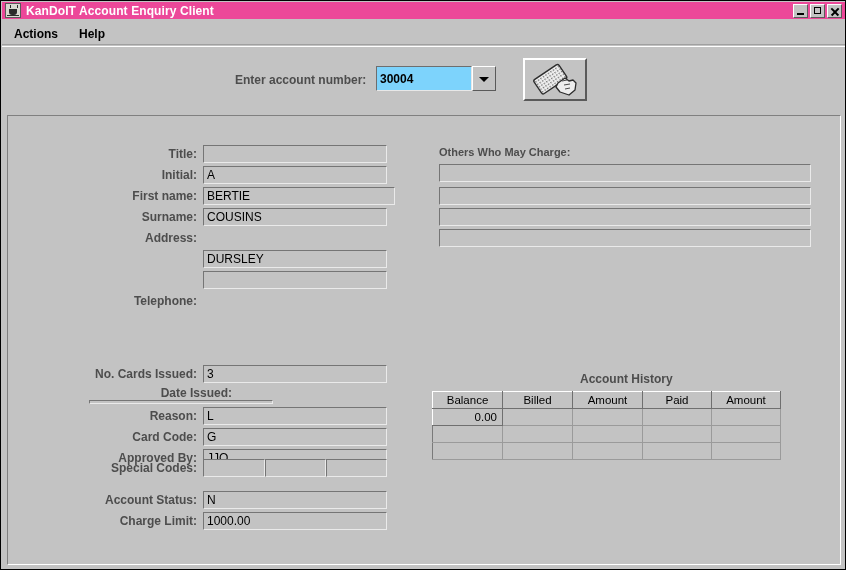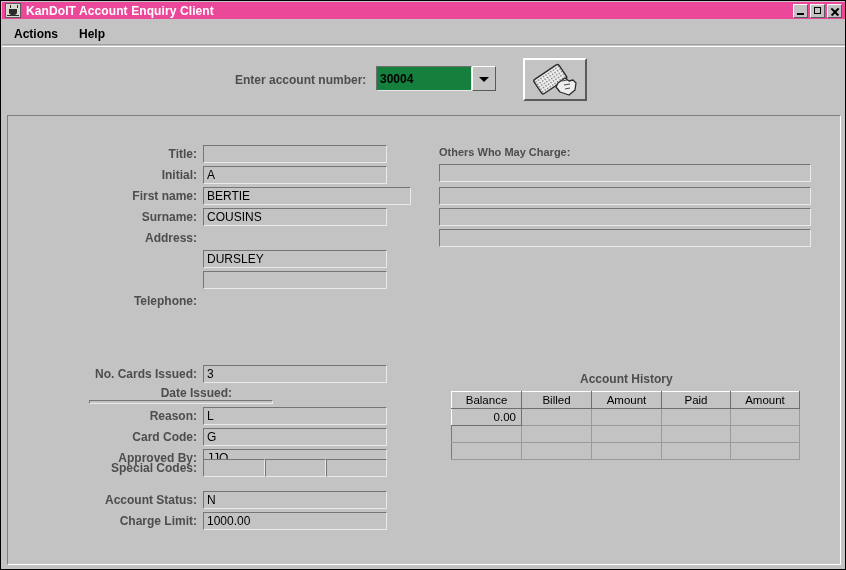--- a/index.html
+++ b/index.html
@@ -140,21 +140,21 @@
   }
   .combo {
     position: absolute;
     left: 375px; top: 65px;
     width: 120px; height: 25px;
     display: flex;
     box-sizing: border-box;
   }
   .combo-field {
     width: 96px; height: 25px;
-    background: #15803d;
+    background: #7dd3fc;
     border-top: 1px solid #6e6e6e;
     border-left: 1px solid #6e6e6e;
     border-right: 1px solid #e8e8e8;
     border-bottom: 1px solid #e8e8e8;
     box-sizing: border-box;
     font-size: 12px;
     font-weight: bold;
     color: #000;
     padding: 4px 18px 0 3px;
     line-height: 16px;
@@ -270,21 +270,21 @@
   .hist-title {
     position: absolute;
     left: 579px; top: 371px;
     font-size: 12px;
     font-weight: bold;
     color: #4d4d4d;
     white-space: nowrap;
   }
   .hist-table {
     position: absolute;
-    left: 450px; top: 390px;
+    left: 431px; top: 390px;
     width: 348px;
     border-collapse: collapse;
     border-top: 1px solid #7a7a7a;
     border-left: 1px solid #7a7a7a;
     border-right: 1px solid #f2f2f2;
     border-bottom: 1px solid #f2f2f2;
     background: #7f1d1d;
     table-layout: fixed;
   }
   .hist-table th {
@@ -387,21 +387,21 @@
     <div class="field" style="width:184px;"></div>
   </div>
 
   <div class="frow" style="left:118px; top:165px;">
     <div class="flabel" style="width:84px;">Initial:</div>
     <div class="field" style="width:184px;">A</div>
   </div>
 
   <div class="frow" style="left:118px; top:186px;">
     <div class="flabel" style="width:84px;">First name:</div>
-    <div class="field" style="width:208px;">BERTIE</div>
+    <div class="field" style="width:192px;">BERTIE</div>
   </div>
 
   <div class="frow" style="left:118px; top:207px;">
     <div class="flabel" style="width:84px;">Surname:</div>
     <div class="field" style="width:184px;">COUSINS</div>
   </div>
 
   <div class="frow" style="left:118px; top:228px;">
     <div class="flabel" style="width:84px;">Address:</div>
   </div>

